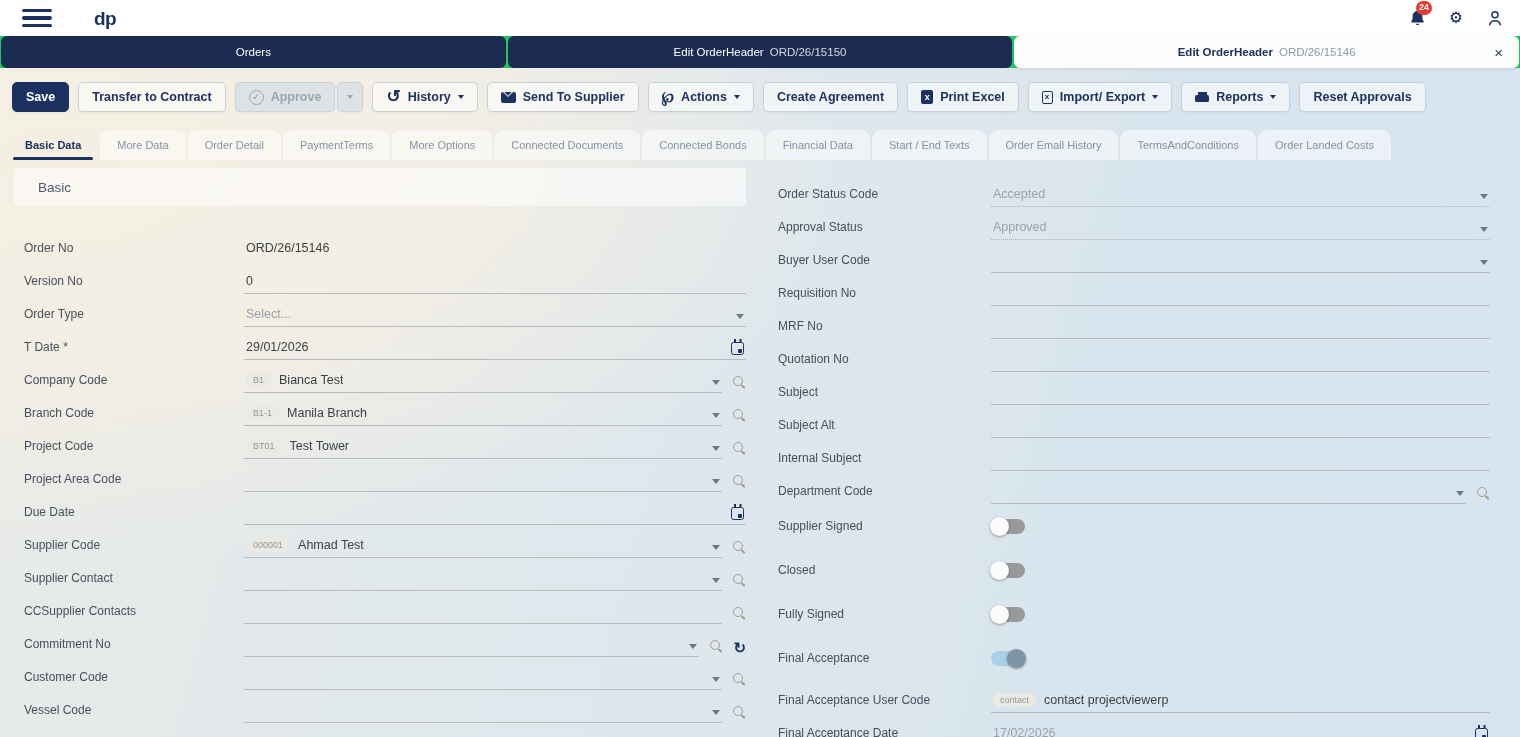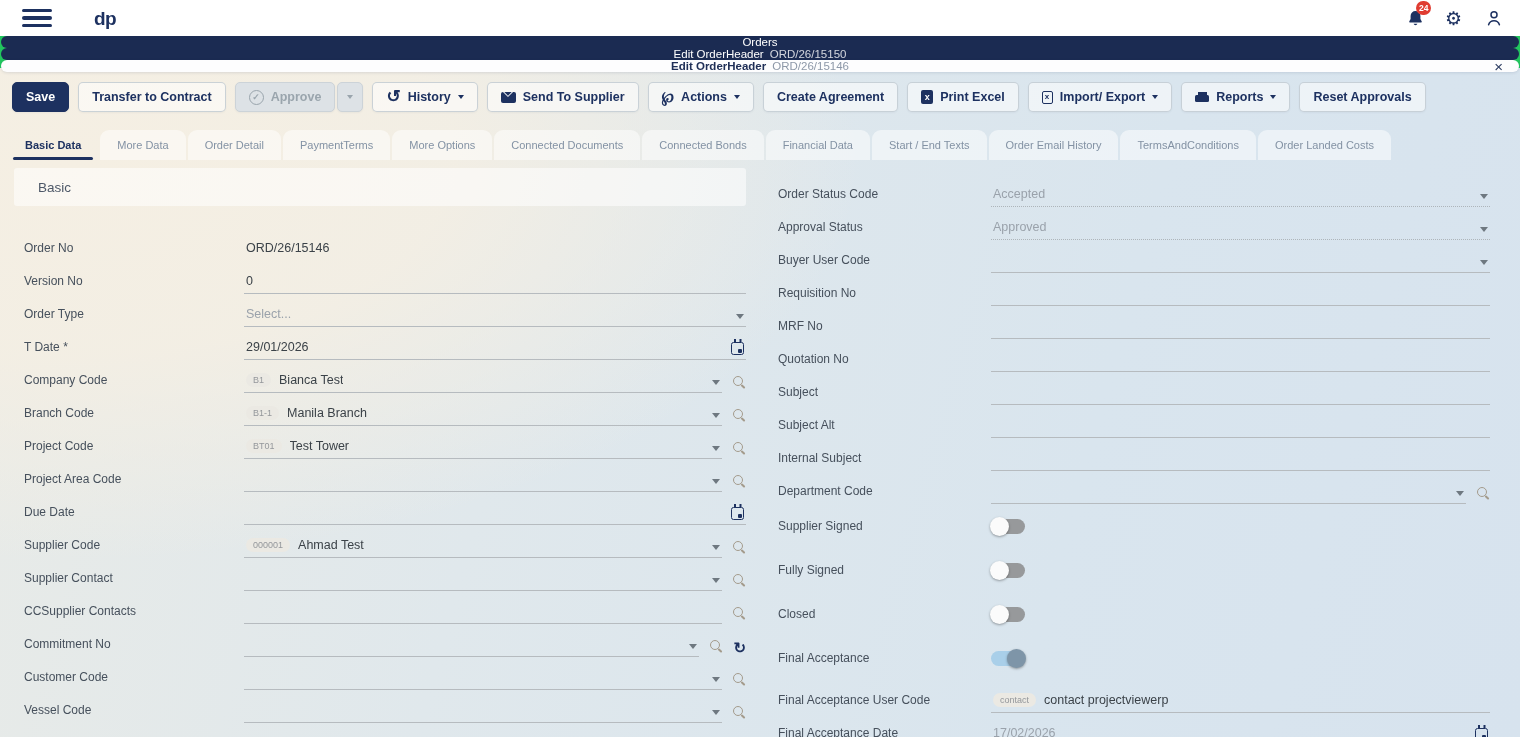--- a/index.html
+++ b/index.html
@@ -6,27 +6,27 @@
   html,body { margin:0; padding:0; }
   body { width:1520px; height:737px; font-family:"Liberation Sans", sans-serif; background:#fff; }
   .page { position:relative; width:1520px; height:737px; overflow:hidden; }
 
   
   .topbar { height:36px; background:#fff; display:flex; align-items:center; padding:0 14px; }
   .hamburger { width:30px; display:flex; flex-direction:column; gap:4px; cursor:pointer; margin-left:8px; }
   .hamburger i { display:block; height:3.5px; background:#1d3160; border-radius:2px; }
   .logo { margin-left:42px; font-size:19px; font-weight:800; color:#1d3160; letter-spacing:-0.5px; line-height:1; }
   .top-right { margin-left:auto; display:flex; align-items:center; gap:17px; }
-  .icon-btn { position:relative; display:flex; align-items:center; justify-content:flex-start; width:22px; height:22px; cursor:pointer; }
+  .icon-btn { position:relative; display:flex; align-items:center; justify-content:center; width:22px; height:22px; cursor:pointer;font-family:Liberation Mono, monospace; }
   .badge { position:absolute; top:-6px; left:10px; min-width:15px; height:14px; padding:0 3px; background:#e03c31; color:#fff;
            font-size:8.5px; font-weight:700; border-radius:8px; display:flex; align-items:center; justify-content:center; }
   .gear-glyph { font-size:19px; color:#1d3160; line-height:1; }
 
   
-  .tabrow { height:32px; background:#22c55e; display:flex;flex-direction:column; }
+  .tabrow { height:32px; background:#22c55e; display:flex; }
   .wtab { flex:1; position:relative; display:flex; align-items:center; justify-content:center; gap:6px;
           background:#1b2b52; color:#fff; font-size:11.5px; border-radius:6px; margin:0 1px; cursor:pointer; }
   .wtab .wtab-code { color:rgba(255,255,255,.8); }
   .wtab.active { background:#fdfdfe; color:#1d3160; box-shadow:0 1px 3px rgba(30,50,90,.12); }
   .wtab.active .wtab-title { font-weight:600; color:#203058; }
   .wtab.active .wtab-code { color:#8d98a8; }
   .wtab-close { position:absolute; right:16px; font-size:15px; color:#2a3a5f; line-height:1; cursor:pointer; }
 
   
   .content {
@@ -491,27 +491,27 @@
                 <span class="icon-search"></span>
               </div>
             </div>
             <div class="frow trow">
               <div class="flabel">Supplier Signed</div>
               <div class="fctrl">
                 <div class="switch"></div>
               </div>
             </div>
             <div class="frow trow">
+              <div class="flabel">Closed</div>
+              <div class="fctrl">
+                <div class="switch"></div>
+              </div>
+            </div>
+            <div class="frow trow">
               <div class="flabel">Fully Signed</div>
-              <div class="fctrl">
-                <div class="switch"></div>
-              </div>
-            </div>
-            <div class="frow trow">
-              <div class="flabel">Closed</div>
               <div class="fctrl">
                 <div class="switch"></div>
               </div>
             </div>
             <div class="frow trow">
               <div class="flabel">Final Acceptance</div>
               <div class="fctrl">
                 <div class="switch on"></div>
               </div>
             </div>

